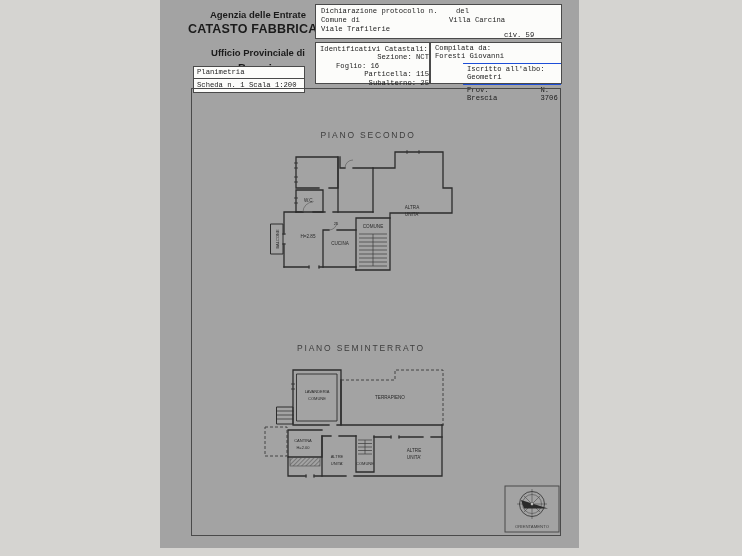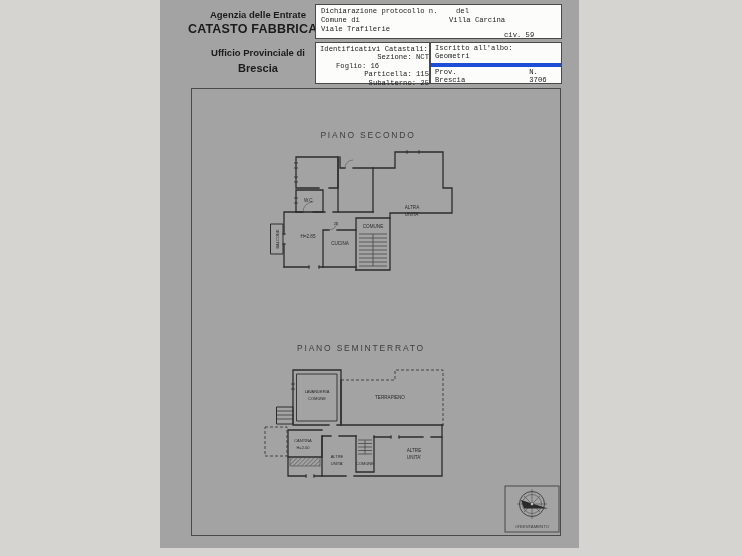--- a/index.html
+++ b/index.html
@@ -31,21 +31,21 @@
   .plan-box .r1{border-bottom:1px solid #4a4a4a;padding:1px 3px 2px 3px;}
   .plan-box .r2{position:relative;padding:2px 3px 2px 3px;height:9px;}
   .plan-box .scala{position:absolute;left:55px;top:2px;}
   .decl-box{left:155px;top:4px;width:247px;height:35px;}
   .decl-box span{position:absolute;white-space:nowrap;}
   .ident-box{left:155px;top:42px;width:115px;height:42px;padding-top:2px;}
   .ident-box div{white-space:nowrap;}
   .pl4{padding-left:4px;} .pl6{padding-left:6px;text-align:right;} .pl14{padding-left:14px;text-align:right;} .pl20{padding-left:20px;}
   .comp-box{left:270px;top:42px;width:132px;height:42px;}
   .comp-box .sec{padding:1px 4px 2px 4px;}
-  .comp-box .sec+.sec{border-top:4px solid #1d4ed8;}
+  .comp-box .sec+.sec{border-top:1px solid #1d4ed8;margin-left:32px;}
   .comp-box .prow{display:flex;justify-content:space-between;padding-right:2px;gap:39px;}
   
   .main-frame{left:31px;top:88px;width:370px;height:448px;border:1px solid #4a4a4a;box-sizing:border-box;}
   svg{position:absolute;left:31px;top:88px;}
   svg text{font-family:"Liberation Sans",sans-serif;fill:#2a2a2a;}
   .room-lbl{font-size:4.6px;}
   .tiny-lbl{font-size:4px;}
   .plan-title{font-size:8.5px;letter-spacing:1.8px;fill:#3d3d3d;}
   .compass-lbl{font-size:4.3px;fill:#3d3d3d;}
 </style>
@@ -54,39 +54,50 @@
 
 <div class="paper">
 
   <div class="abs agency">
     <div class="a1">Agenzia delle Entrate</div>
     <div class="a2">CATASTO FABBRICATI</div>
     <div class="a3">Ufficio Provinciale di</div>
     <div class="a4">Brescia</div>
   </div>
 
+  <div class="abs box tw plan-box">
+    <div class="r1">Planimetria</div>
+    <div class="r2">
+      <span>Scheda n. 1</span>
+      <span class="scala">Scala 1:200</span>
+    </div>
+  </div>
 
   <div class="abs box tw decl-box">
     <span style="left:5px;top:2px">Dichiarazione protocollo n.</span>
     <span style="left:140px;top:2px">del</span>
     <span style="left:5px;top:11px">Comune di</span>
     <span style="left:133px;top:11px">Villa Carcina</span>
     <span style="left:5px;top:20px">Viale Trafilerie</span>
     <span style="left:188px;top:26px">civ. 59</span>
   </div>
 
   <div class="abs box tw ident-box">
     <div class="pl4">Identificativi Catastali:</div>
     <div class="pl14"><span>Sezione:</span> <span>NCT</span></div>
     <div class="pl20"><span>Foglio:</span> <span>16</span></div>
     <div class="pl6"><span>Particella:</span> <span>115</span></div>
     <div class="pl6"><span>Subalterno:</span> <span>25</span></div>
   </div>
 
   <div class="abs box tw comp-box">
+    <div class="sec">
+      <div>Compilata da:</div>
+      <div>Foresti Giovanni</div>
+    </div>
     <div class="sec">
       <div>Iscritto all'albo:</div>
       <div>Geometri</div>
     </div>
     <div class="sec prow">
       <span>Prov. Brescia</span>
       <span>N. 3706</span>
     </div>
   </div>
 

